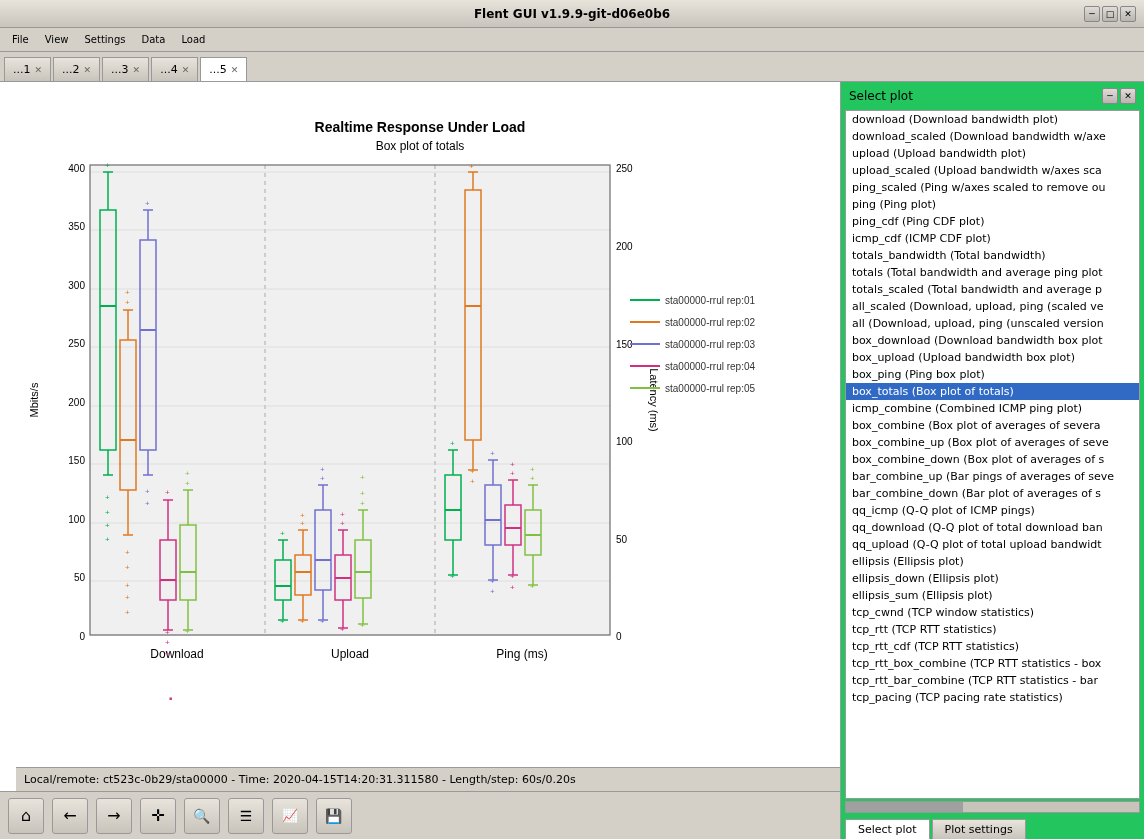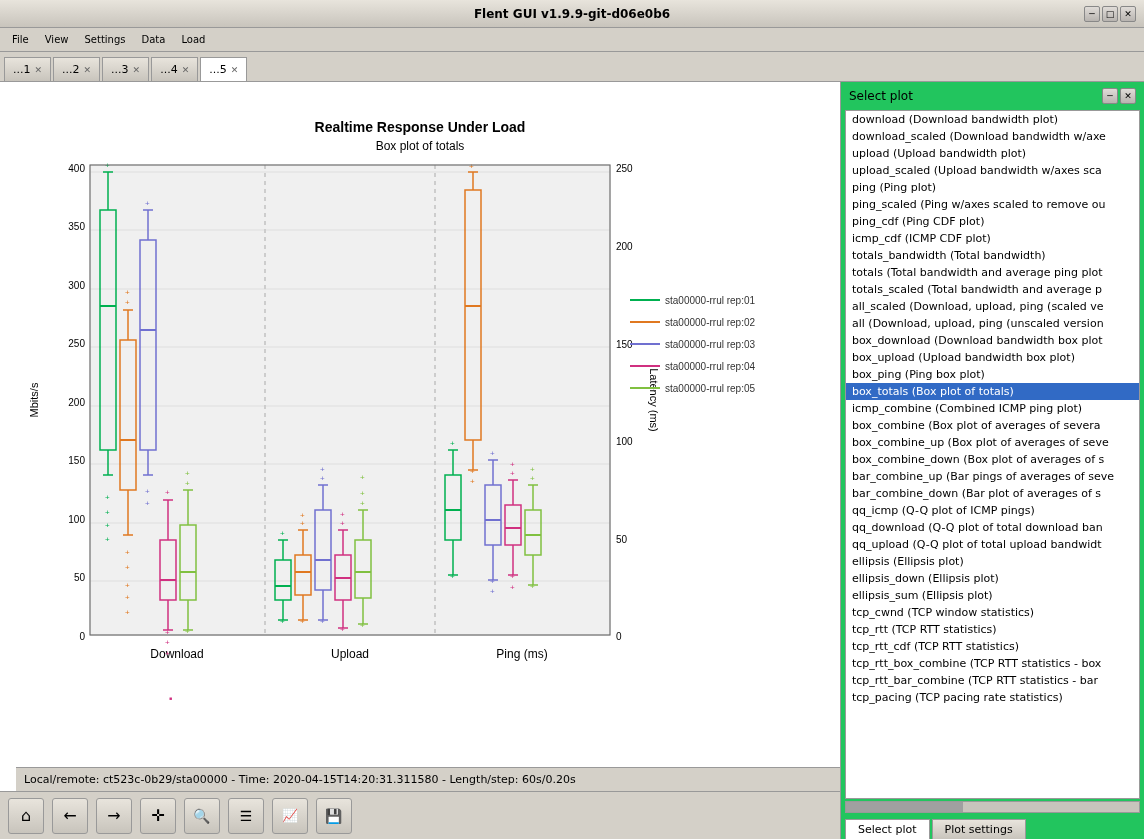--- a/index.html
+++ b/index.html
@@ -504,22 +504,22 @@
         <div class="title-btn">─</div>
         <div class="title-btn">✕</div>
       </div>
     </div>
 
     <div class="panel-list" id="plot-list">
     <div class="panel-list-item">download (Download bandwidth plot)</div>
         <div class="panel-list-item">download_scaled (Download bandwidth w/axe</div>
         <div class="panel-list-item">upload (Upload bandwidth plot)</div>
         <div class="panel-list-item">upload_scaled (Upload bandwidth w/axes sca</div>
+        <div class="panel-list-item">ping_scaled (Ping w/axes scaled to remove ou</div>
         <div class="panel-list-item">ping (Ping plot)</div>
-        <div class="panel-list-item">ping_scaled (Ping w/axes scaled to remove ou</div>
         <div class="panel-list-item">ping_cdf (Ping CDF plot)</div>
         <div class="panel-list-item">icmp_cdf (ICMP CDF plot)</div>
         <div class="panel-list-item">totals_bandwidth (Total bandwidth)</div>
         <div class="panel-list-item">totals (Total bandwidth and average ping plot</div>
         <div class="panel-list-item">totals_scaled (Total bandwidth and average p</div>
         <div class="panel-list-item">all_scaled (Download, upload, ping (scaled ve</div>
         <div class="panel-list-item">all (Download, upload, ping (unscaled version</div>
         <div class="panel-list-item">box_download (Download bandwidth box plot</div>
         <div class="panel-list-item">box_upload (Upload bandwidth box plot)</div>
         <div class="panel-list-item">box_ping (Ping box plot)</div>

